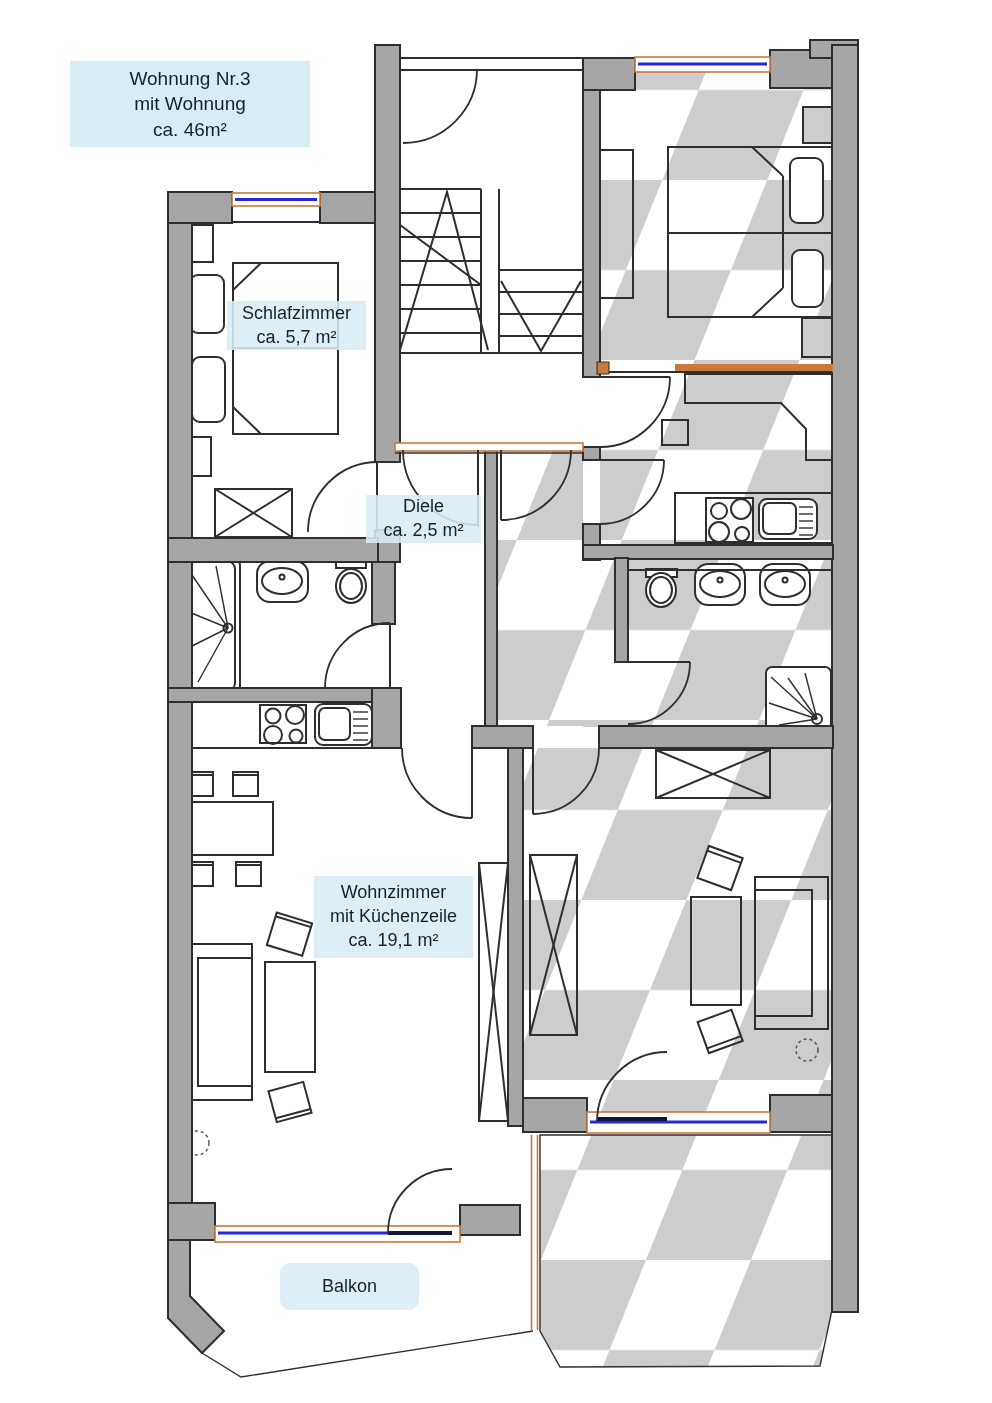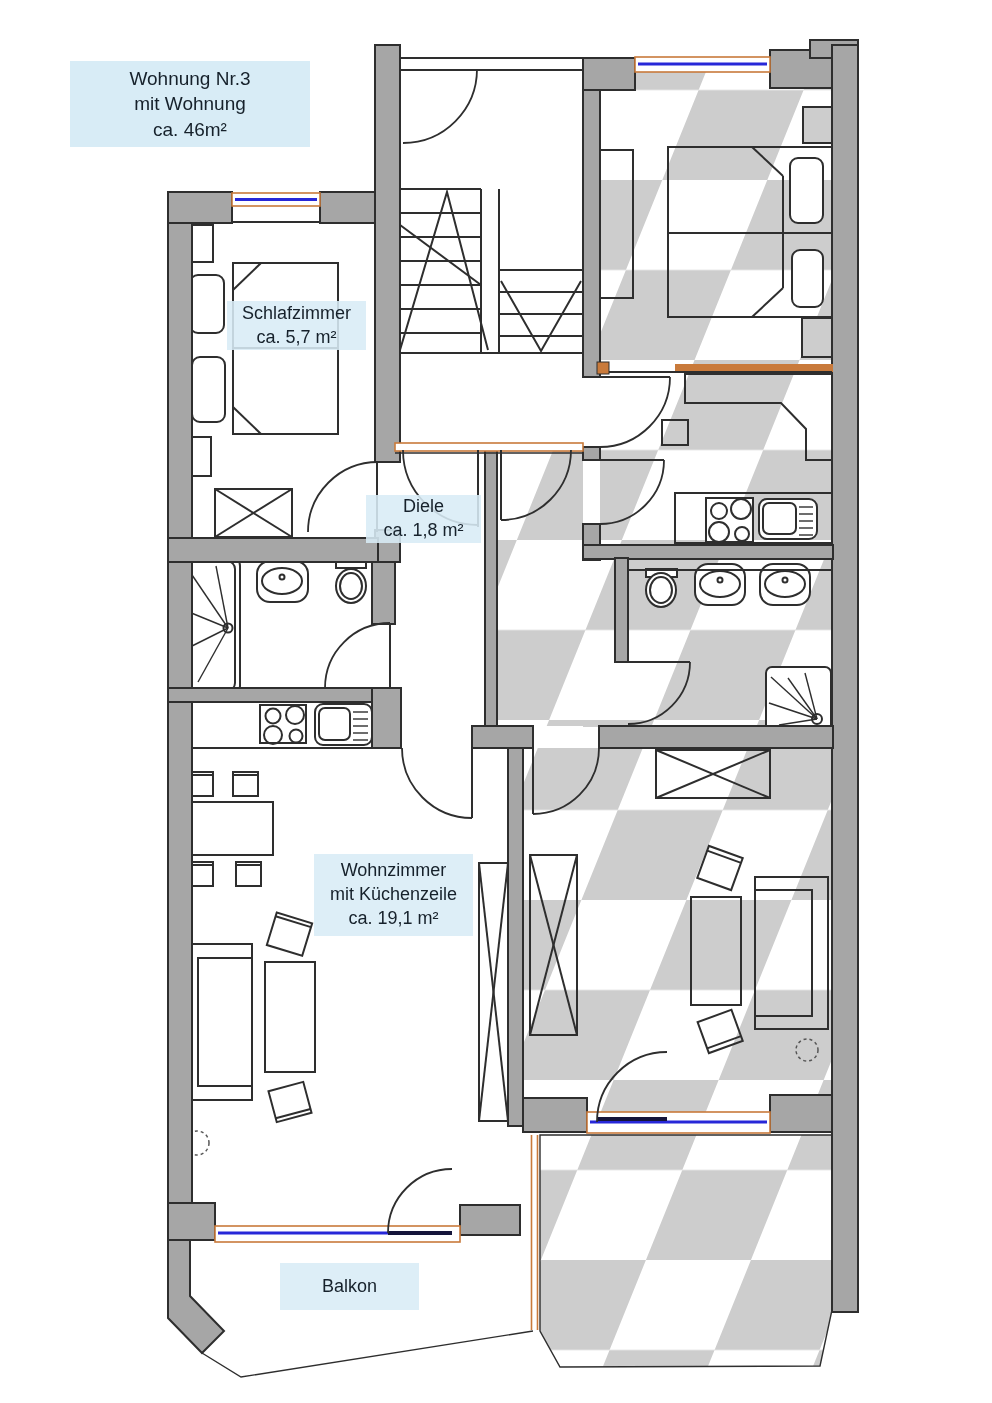--- a/index.html
+++ b/index.html
@@ -349,27 +349,27 @@
     <div>ca. 46m²</div>
   </div>
 
   <div class="room-label" style="left:227px;top:301px;width:139px;height:49px;">
     <div>Schlafzimmer</div>
     <div>ca. 5,7 m²</div>
   </div>
 
   <div class="room-label" style="left:366px;top:475px;width:115px;height:48px;margin-top:20px;">
     <div>Diele</div>
-    <div>ca. 1,8 m²</div>
-  </div>
-
-
-  <div class="room-label" style="left:314px;top:854px;width:159px;height:82px;">
+    <div>ca. 2,5 m²</div>
+  </div>
+
+
+  <div class="room-label" style="left:314px;top:876px;width:159px;height:82px;">
     <div>Wohnzimmer</div>
     <div>mit Küchenzeile</div>
     <div>ca. 19,1 m²</div>
   </div>
 
-  <div class="room-label" style="left:280px;top:1263px;width:139px;height:47px;">
+  <div class="room-label" style="left:280px;top:1263px;width:139px;height:47px;border-radius:10px;">
     <div>Balkon</div>
   </div>
 
 </div>
 
 </body></html>

